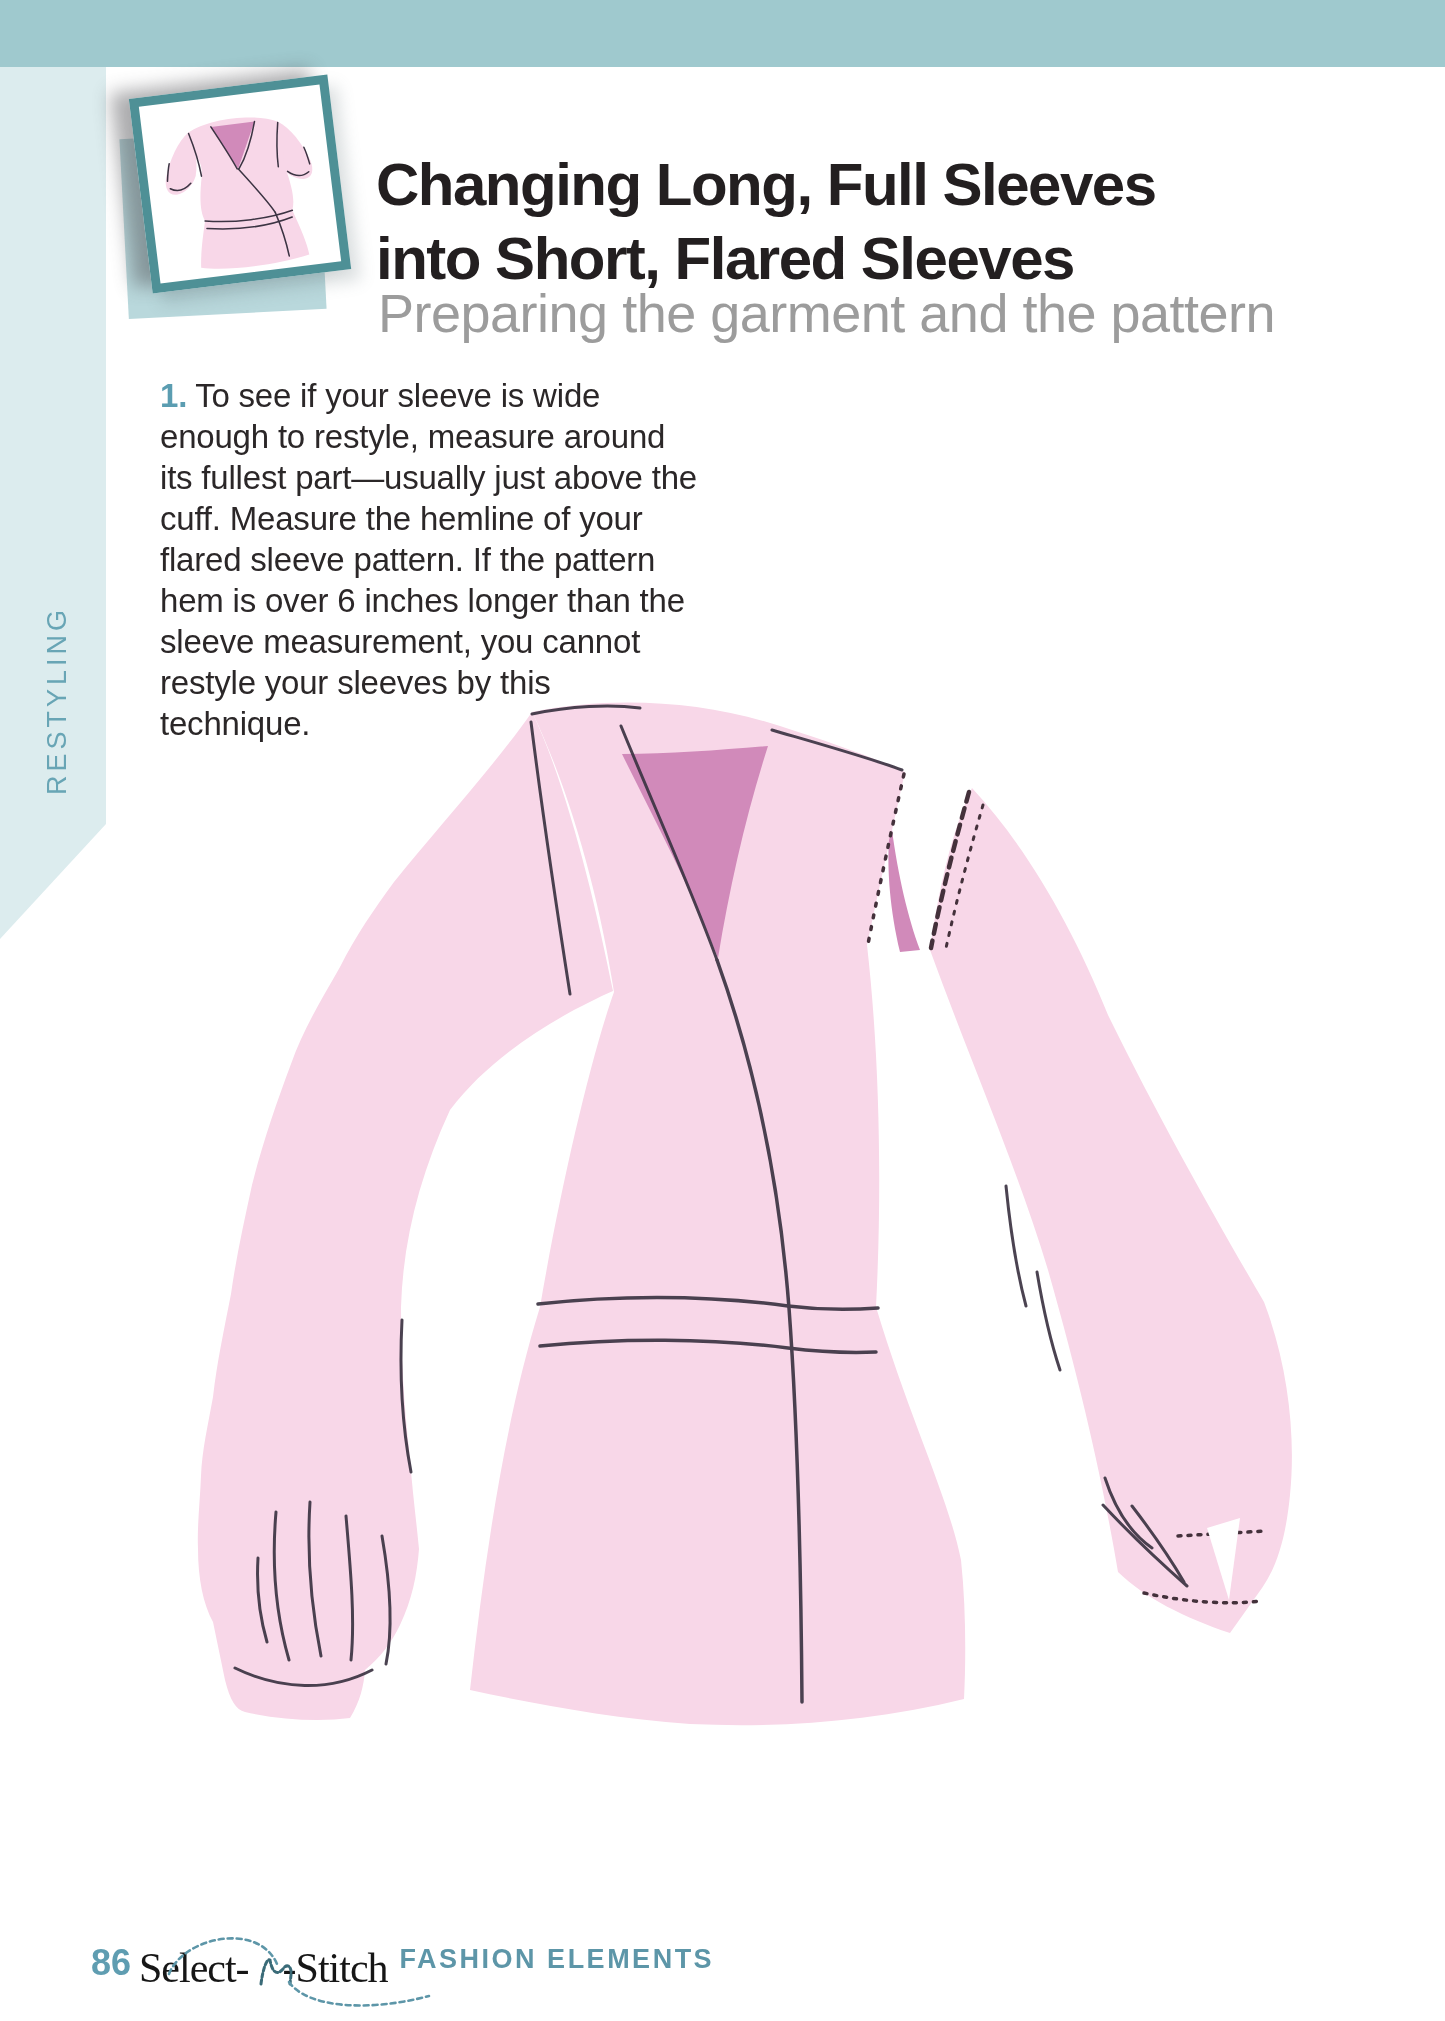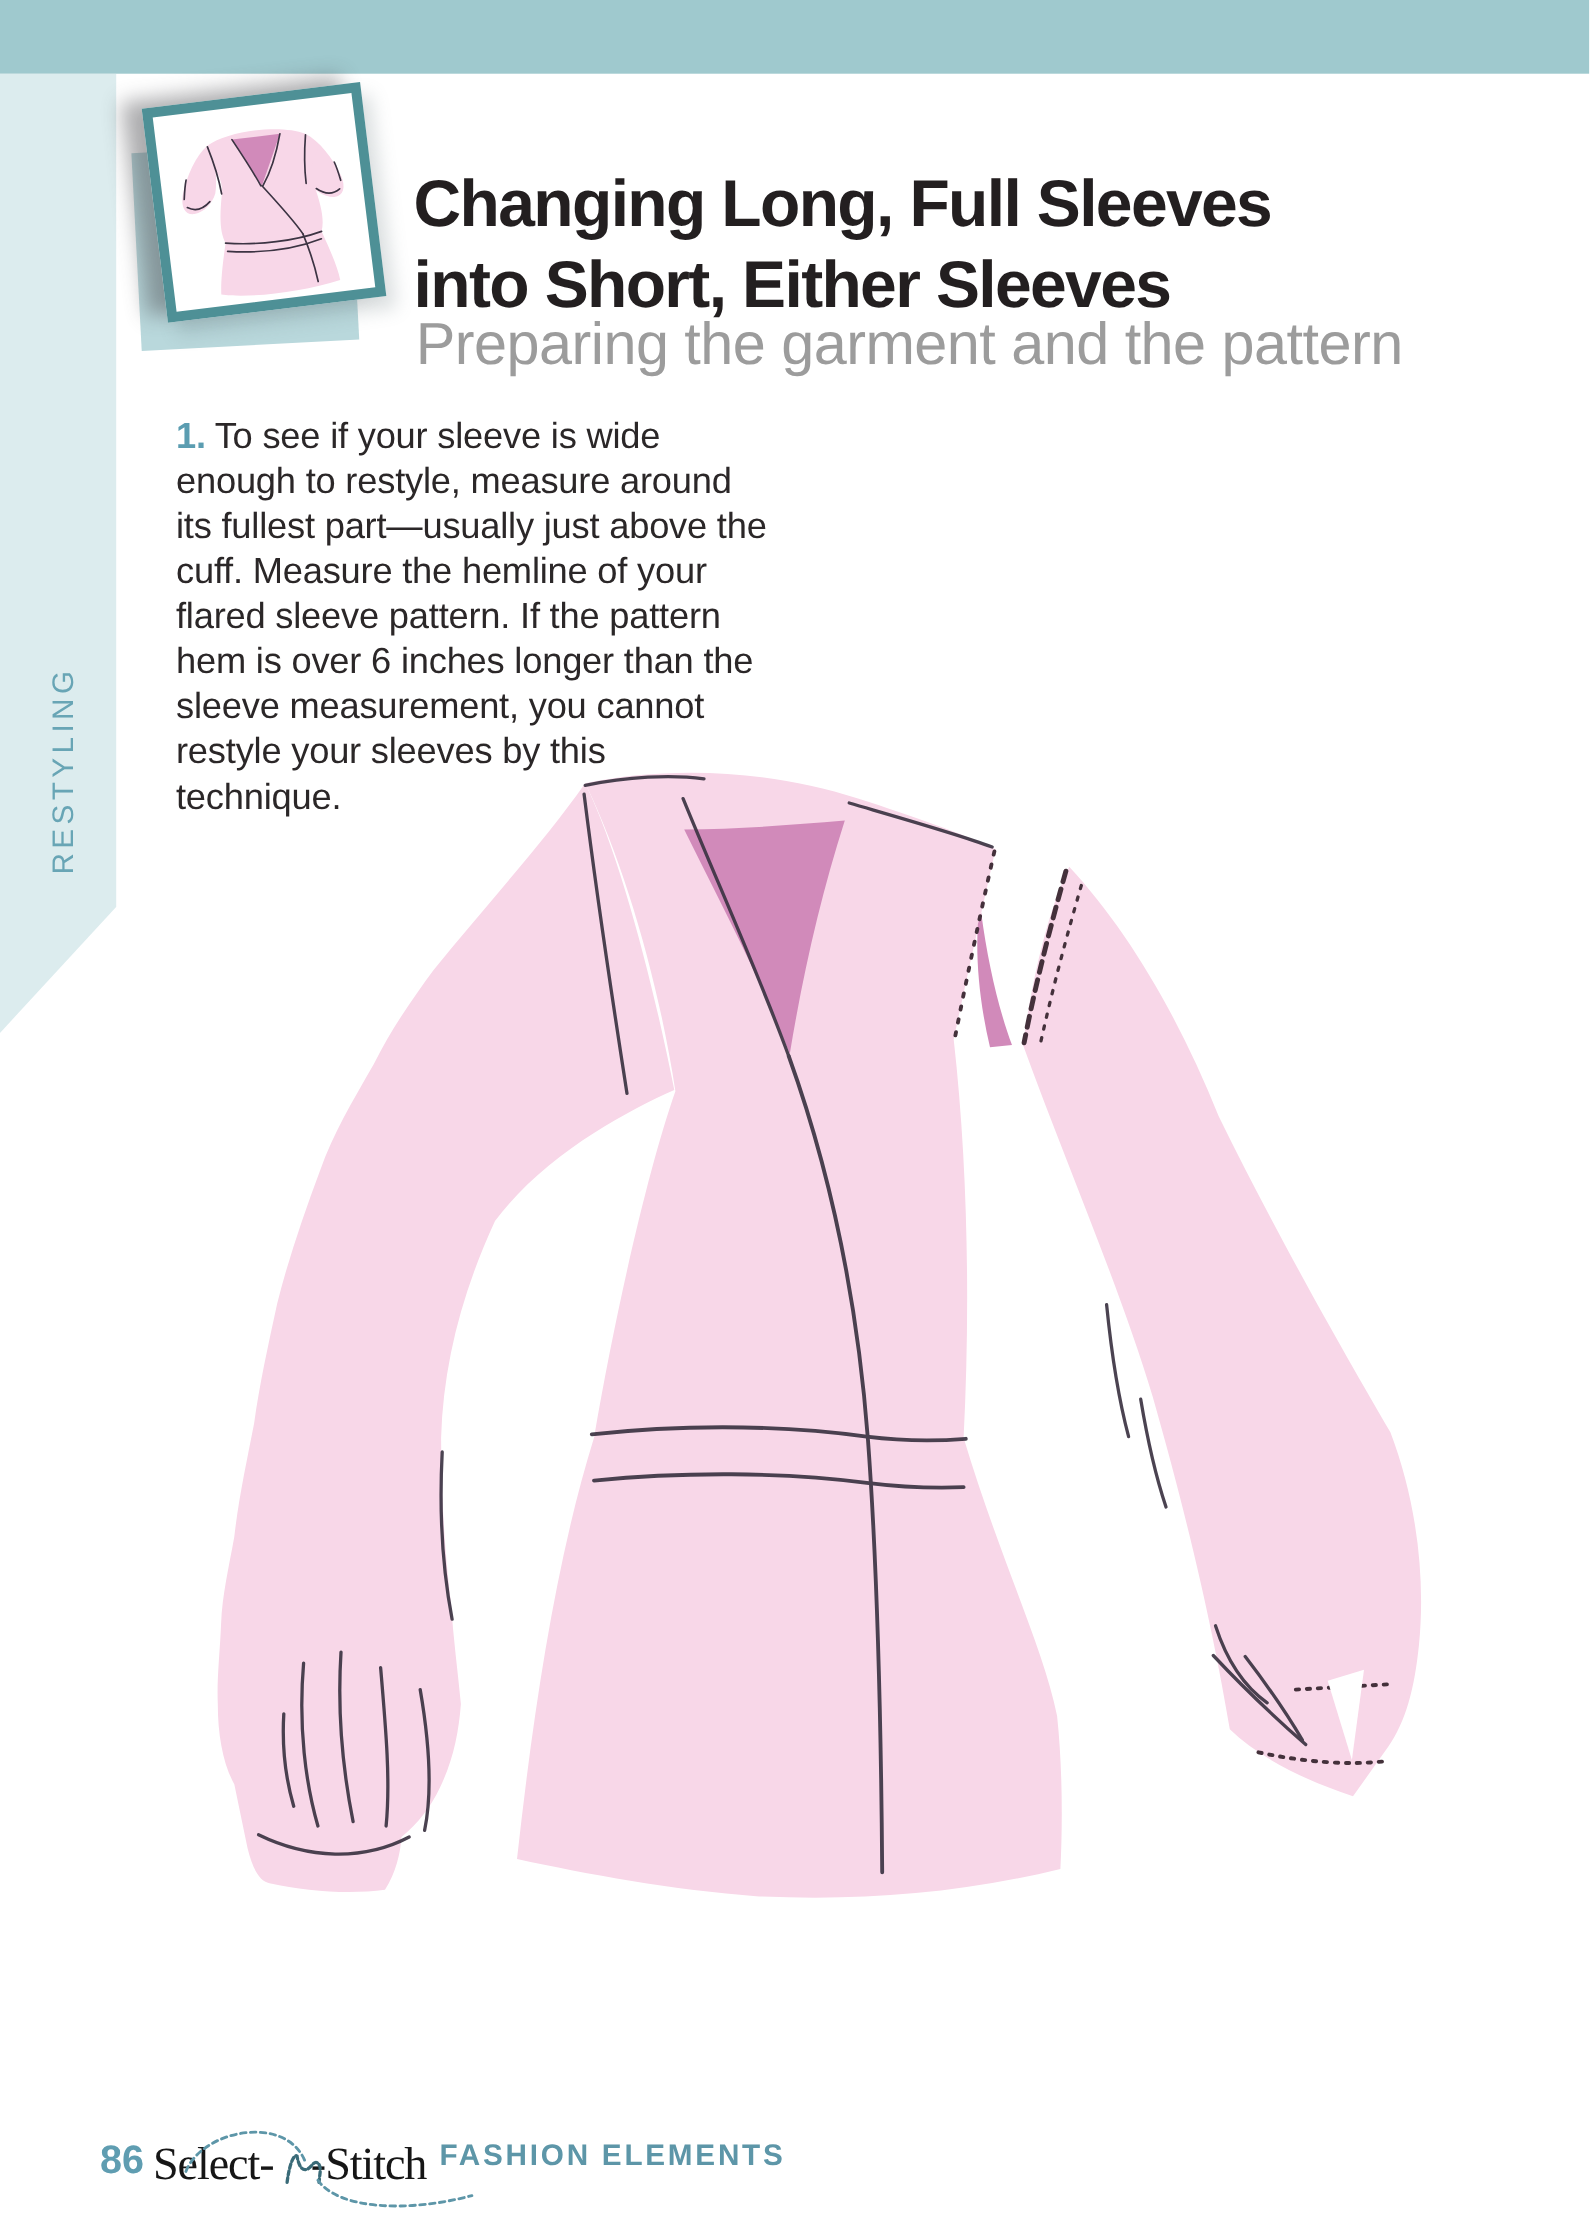--- a/index.html
+++ b/index.html
@@ -81,21 +81,21 @@
           <path d="M 12,86 C 18,90 26,90 34,83"></path>
           <path d="M 158,86 C 152,90 144,90 136,83"></path>
           <path d="M 14,60 C 12,66 11,72 10,78"></path>
           <path d="M 156,60 C 158,66 159,72 160,78"></path>
         </g>
       </svg>
     </div>
   </div>
 
   <h1 class="title"><span>Changing Long, Full Sleeves</span><br>
-    <span>into Short, Either Sleeves</span></h1>
+    <span>into Short, Flared Sleeves</span></h1>
   <div class="subtitle">Preparing the garment and the pattern</div>
 
   <p class="step step-1"><span class="step-num">1.</span><span>To see if your sleeve is wide enough to restyle, measure around its fullest part—usually just above the cuff. Measure the hemline of your flared sleeve pattern. If the pattern hem is over 6 inches longer than the sleeve measurement, you cannot restyle your sleeves by this technique.</span></p>
 
   <svg class="figure" viewBox="0 0 1180 1110">
     <g fill="#f8d7e8">
 
       <path d="M 392,82
                C 355,135 300,195 254,252 C 235,278 216,305 200,337
                C 180,372 163,400 151,434 C 136,474 122,515 112,555

